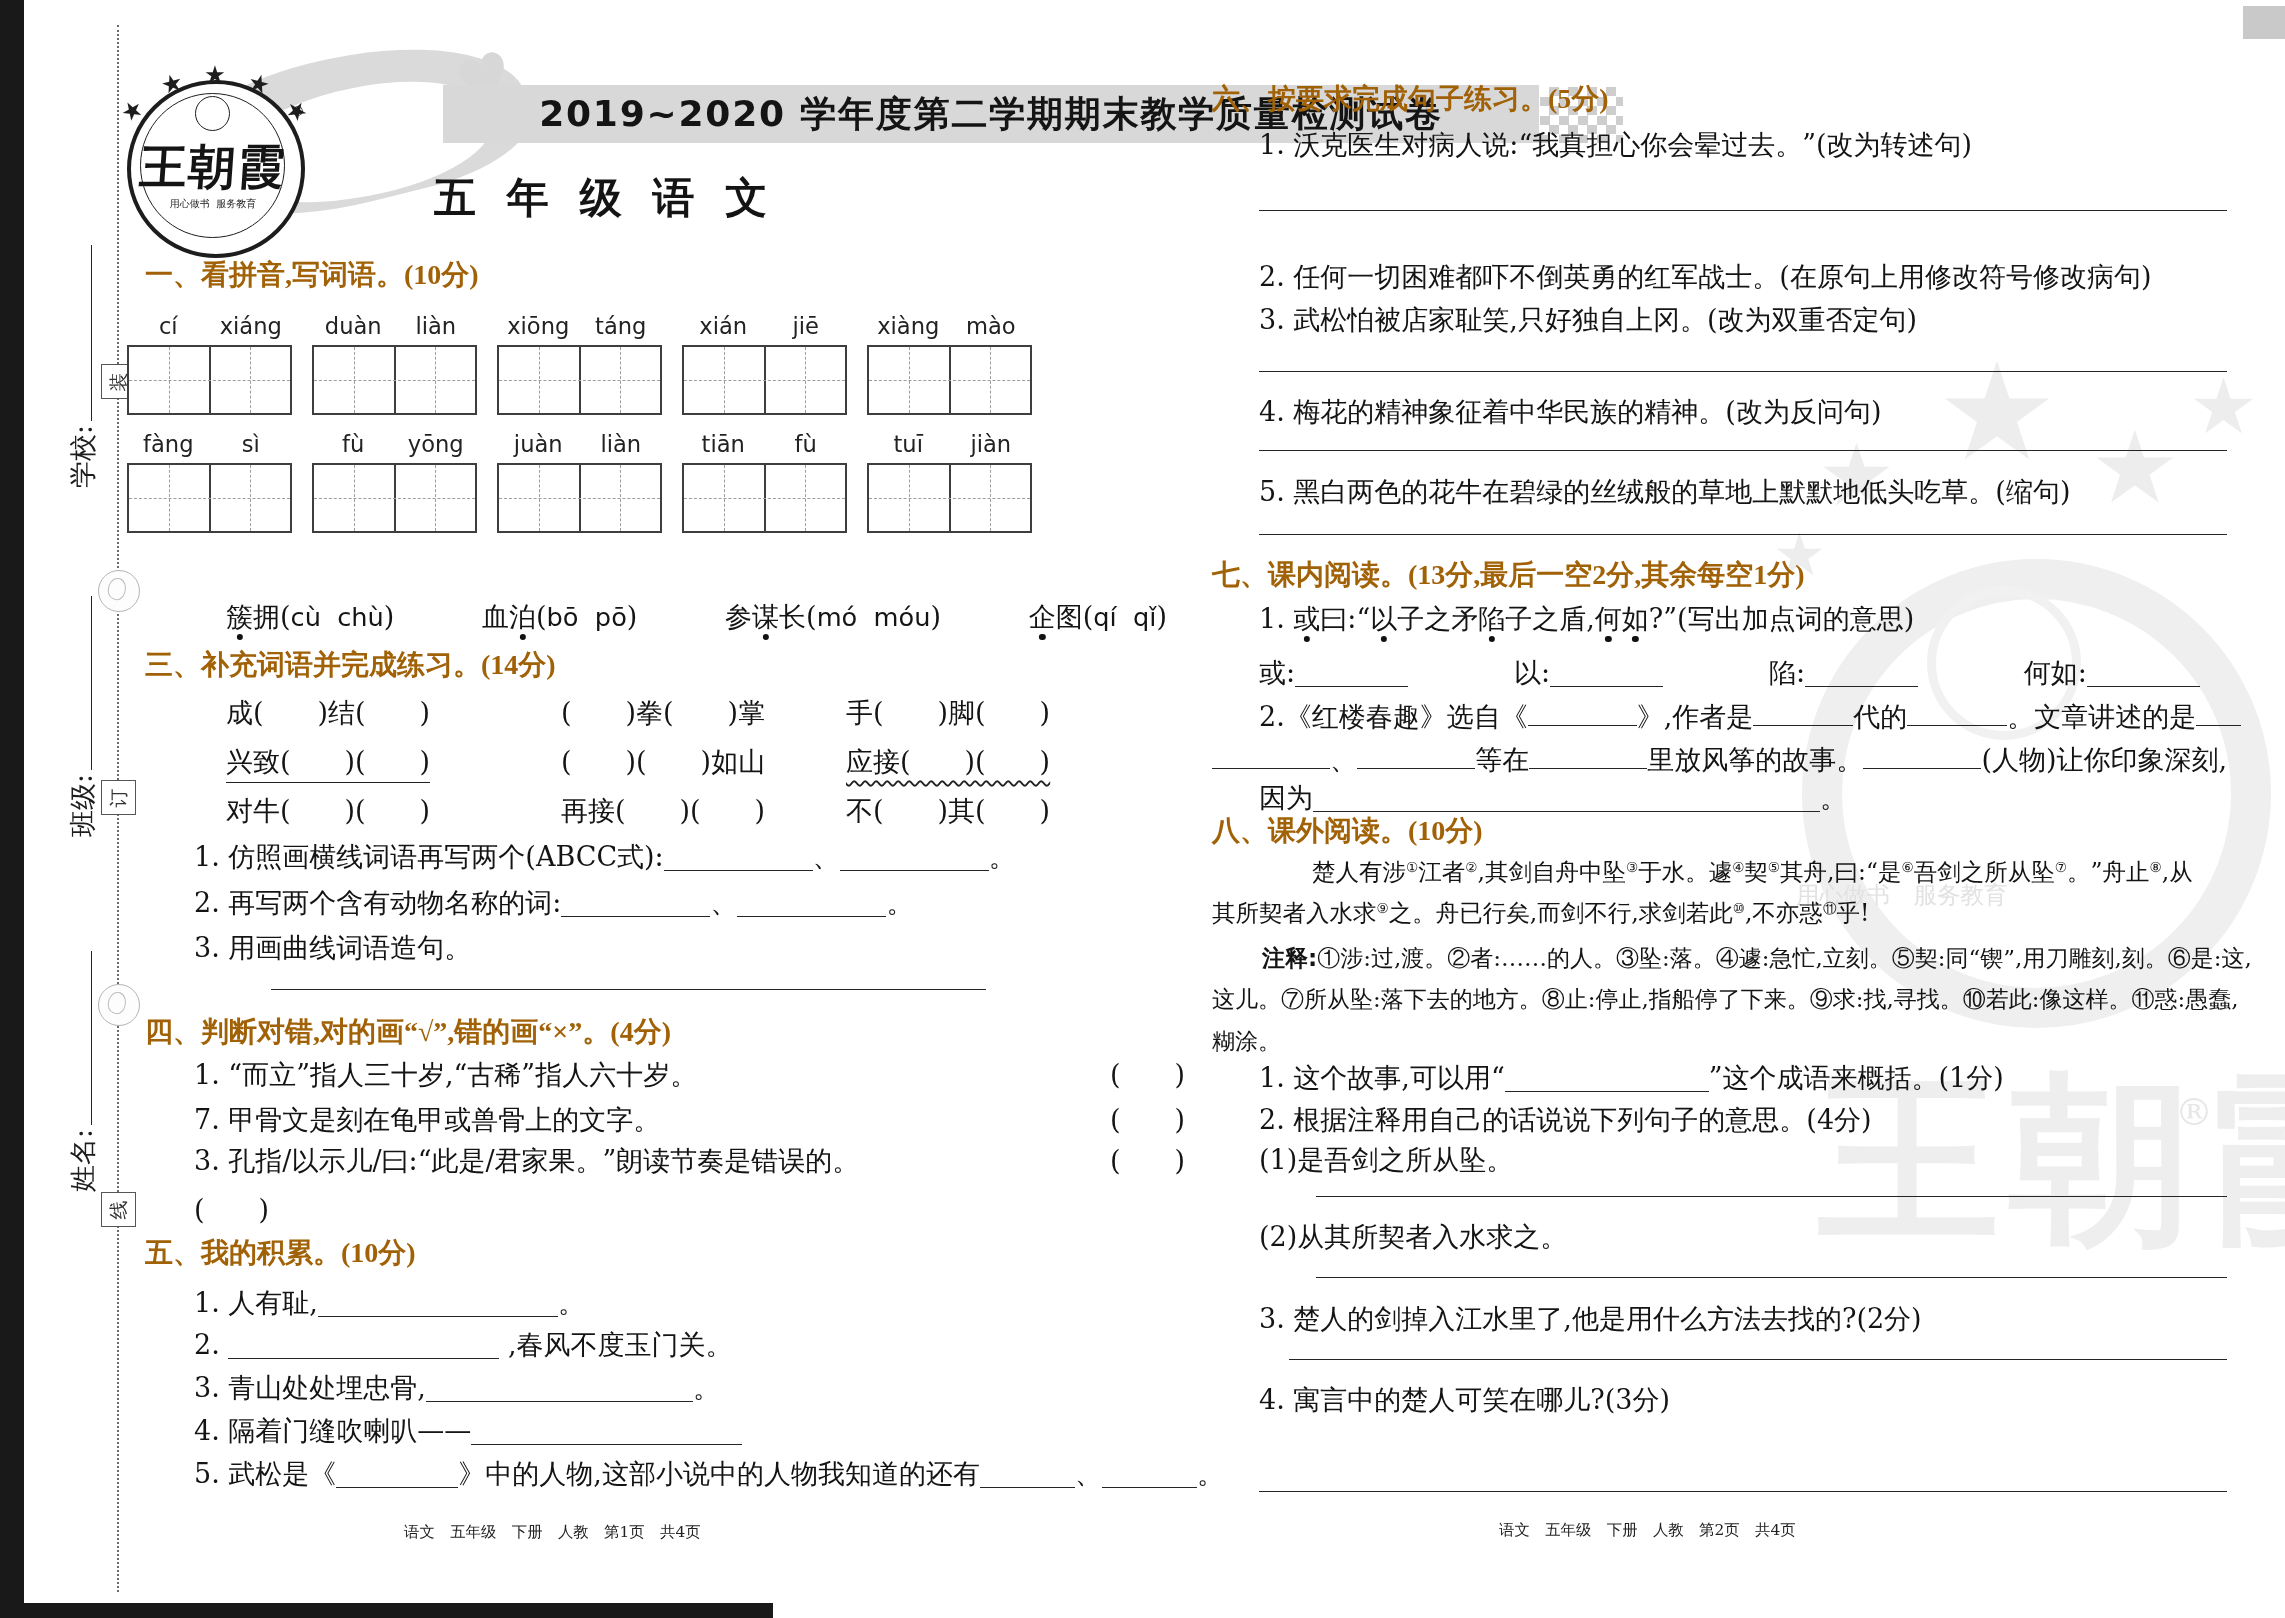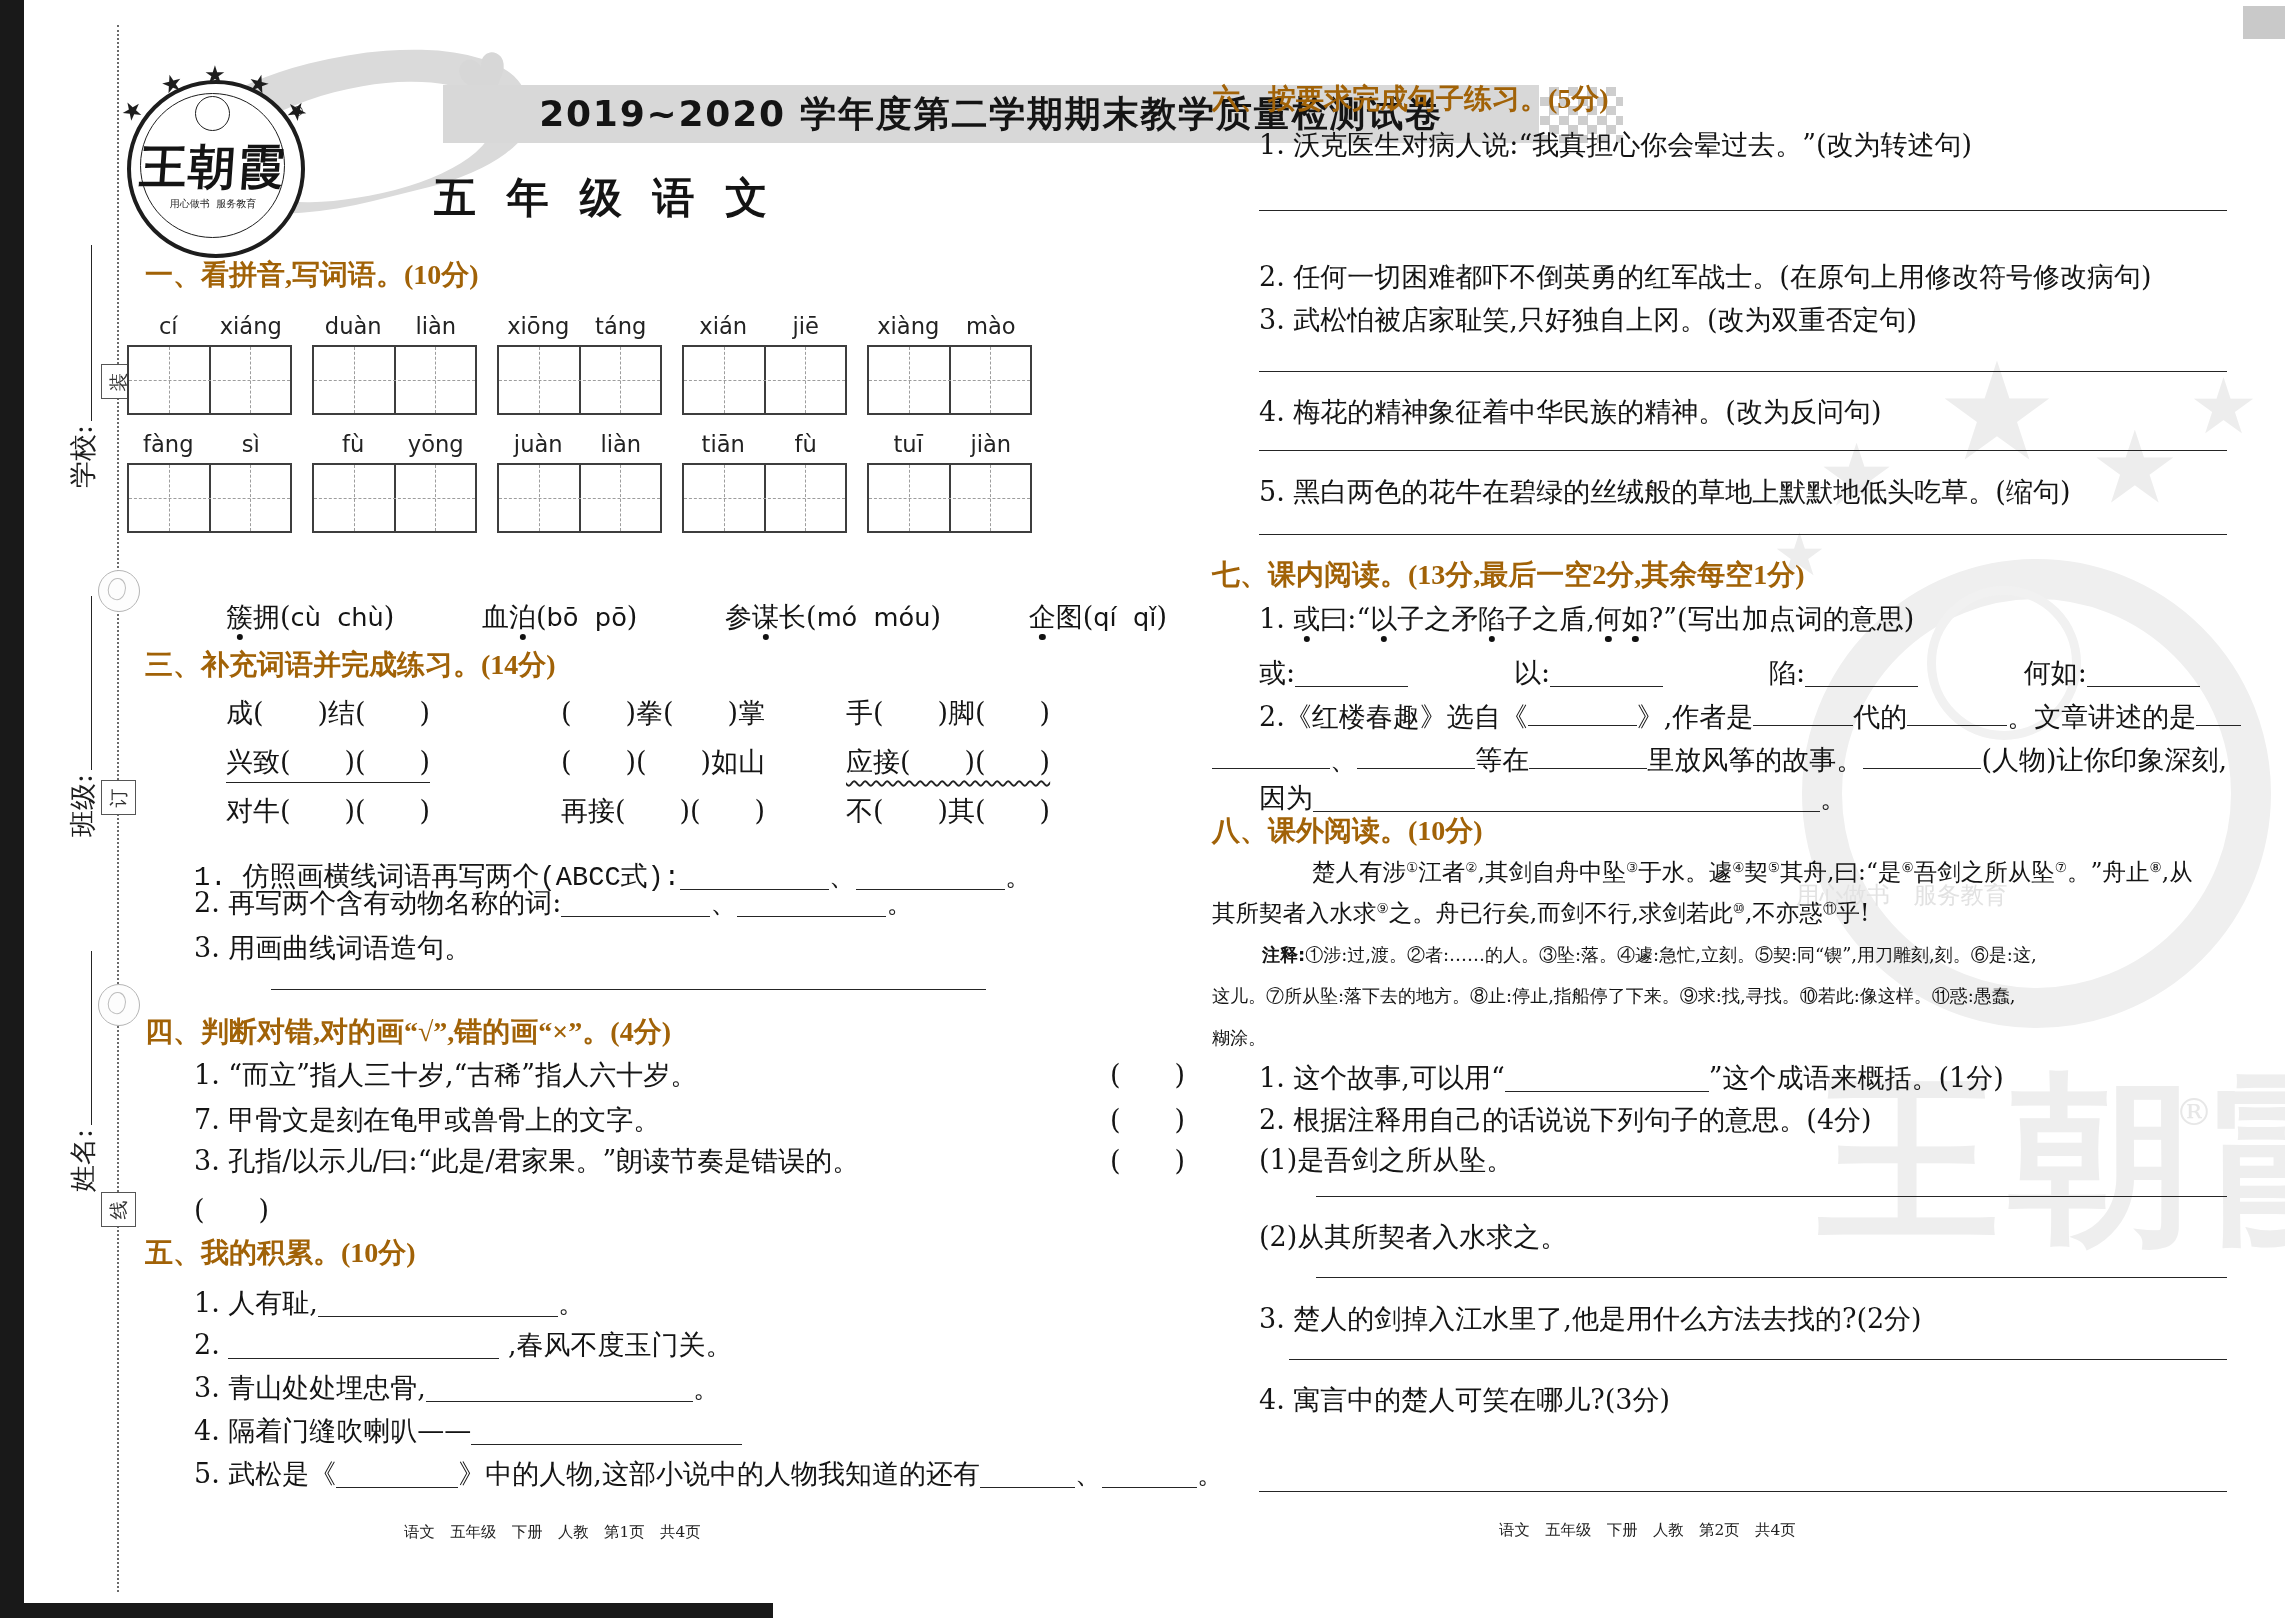--- a/index.html
+++ b/index.html
@@ -44,21 +44,21 @@
   .banner{left:443px;top:85px;width:1096px;height:58px;background:#d8d8d8;display:flex;
           align-items:center;justify-content:center;font-weight:700;font-size:36px;
           font-family:"DejaVu Sans","Liberation Sans",sans-serif;letter-spacing:1.8px;white-space:pre;}
   .banner-deco{left:1540px;top:87px;width:83px;height:56px;
           background:repeating-conic-gradient(#c8c8c8 0% 25%,#ffffff 0% 50%);background-size:19px 19px;opacity:.9;}
   .subject{left:434px;top:170px;font-weight:700;font-size:42px;letter-spacing:8.1px;
            font-family:"DejaVu Sans","Liberation Sans",sans-serif;white-space:pre;}
   
   .h{font-weight:700;font-size:28px;font-family:Liberation Serif, serif;white-space:pre;color:#a16207;}
   .t{font-size:27px;white-space:pre;}
-  .small{font-size:18px;}
+  .small{font-size:23px;}
   .pass{font-size:23.5px;}
   .run{white-space:pre;}
   .run.b{font-weight:700;font-family:"DejaVu Sans","Liberation Sans",sans-serif;}
   .run.pin{font-family:"DejaVu Sans","Liberation Sans",sans-serif;font-size:0.95em;}
   .blank{display:inline-block;border-bottom:1.8px solid #252525;height:1.05em;vertical-align:-0.2em;}
   .blank.grow{flex:1 1 auto;}
   .flexline{display:flex;align-items:baseline;}
   .ansline{border-bottom:1.8px solid #252525;height:0;}
   .dotc{position:relative;}
   .dotc::after{content:"";position:absolute;left:50%;bottom:-8.1px;transform:translateX(-50%);
@@ -274,21 +274,21 @@
   <div class="s3row" style="top:695px;">
     <span class="s3cell c1"><span class="run">成(　　)结(　　)</span></span>
     <span class="s3cell c2"><span class="run">(　　)拳(　　)掌</span></span>
     <span class="s3cell c3"><span class="run">手(　　)脚(　　)</span></span>
   </div>
   <div class="s3row" style="top:758px;margin-top:35px;">
     <span class="s3cell c1"><span class="run">对牛(　　)(　　)</span></span>
     <span class="s3cell c2"><span class="run">再接(　　)(　　)</span></span>
     <span class="s3cell c3"><span class="run">不(　　)其(　　)</span></span>
   </div>
-  <div class="abs t" style="left:194px;top:858px;font-family:Liberation Mono, monospace;"><span class="run">1. 仿照画横线词语再写两个(ABCC式):</span><span class="blank" style="width: 149px;"></span><span class="run">、</span><span class="blank" style="width: 149px;"></span><span class="run">。</span></div>
+  <div class="abs t" style="left:194px;top:839px;"><span class="run">1. 仿照画横线词语再写两个(ABCC式):</span><span class="blank" style="width: 149px;"></span><span class="run">、</span><span class="blank" style="width: 149px;"></span><span class="run">。</span></div>
   <div class="abs t" style="left:194px;top:885px;"><span class="run">2. 再写两个含有动物名称的词:</span><span class="blank" style="width: 149px;"></span><span class="run">、</span><span class="blank" style="width: 149px;"></span><span class="run">。</span></div>
   <div class="abs t" style="left:194px;top:930px;"><span class="run">3. 用画曲线词语造句。</span></div>
   <div class="abs ansline" style="left:271px;top:989px;width:715px;"></div>
 
   <div class="abs h" style="left:145px;top:1013px;">四、判断对错,对的画“√”,错的画“×”。(4分)</div>
   <div class="abs t flexline" style="left:194px;top:1057px;width:991px;justify-content:space-between;">
     <span class="nowrap">1. “而立”指人三十岁,“古稀”指人六十岁。</span>
     <span class="nowrap">(　　)</span>
   </div>
   <div class="abs t flexline" style="left:194px;top:1102px;width:991px;justify-content:space-between;">

